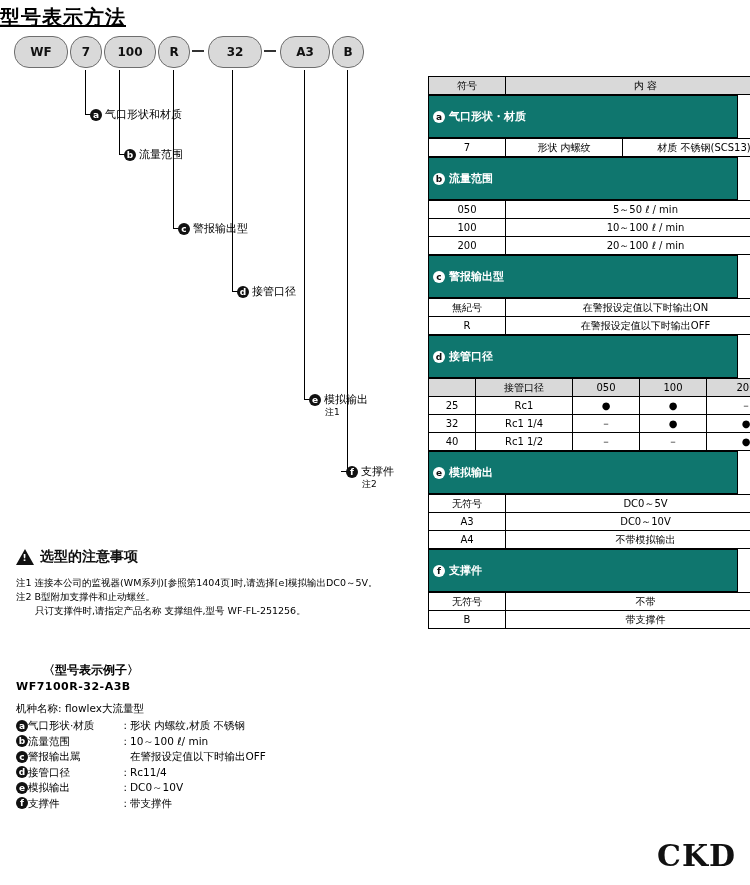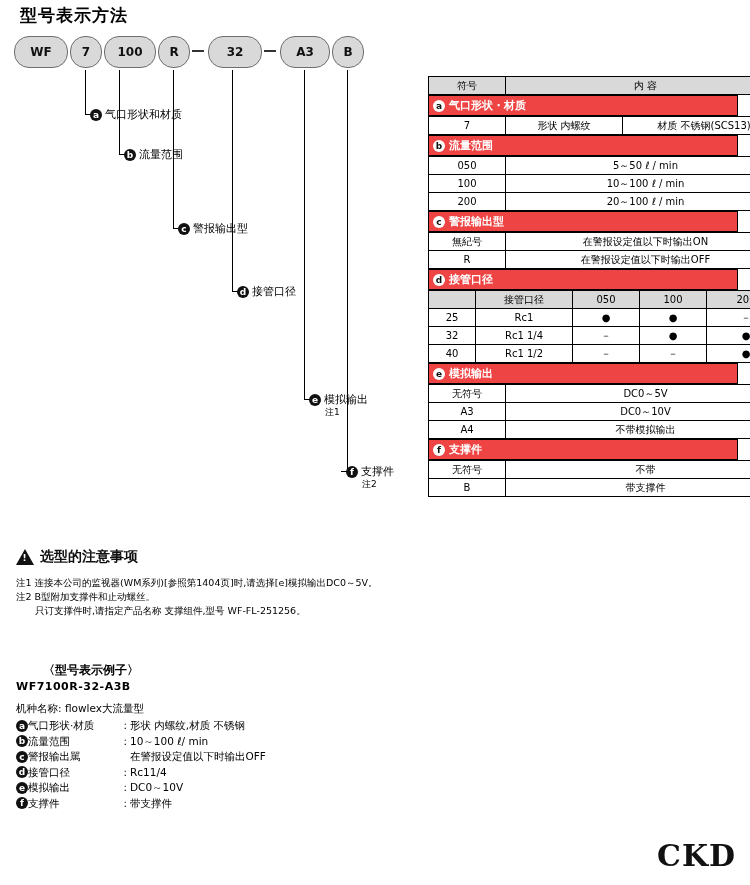--- a/index.html
+++ b/index.html
@@ -8,22 +8,22 @@
     background:#ffffff;
     font-family:"DejaVu Sans","Liberation Sans",sans-serif;
     font-size:11px;color:#000;
     position:relative;
     overflow:hidden;
   }
   .page{position:relative;width:750px;height:885px;}
 
   
   .main-title{
-    position:absolute;left:20px;top:4px;
-    font-size:17px;font-weight:bold;letter-spacing:1px;
+    position:absolute;left:0;top:4px;
+    font-size:20px;font-weight:bold;letter-spacing:1px;text-decoration:underline;
   }
 
   
   .code-row{position:absolute;left:14px;top:36px;height:34px;}
   .cbox{
     position:absolute;top:0;
     height:30px;border:1px solid #6e6e6e;border-radius:15px;
     background:#d9d9d9;
     display:flex;align-items:center;justify-content:center;
     font-size:12px;font-weight:bold;color:#111;
@@ -54,22 +54,22 @@
   table.spec{
     border-collapse:collapse;width:358px;
     font-size:10px;
   }
   table.spec td,table.spec th{
     border:1px solid #000;padding:1px 3px;height:15px;
     text-align:center;font-weight:normal;
   }
   .hdr td{background:#d9d9d9;font-weight:bold;}
   .sec-band{
-    background:#ef4444;color:#fff;font-weight:bold;text-align:left;
-    padding:2px 4px;font-size:11px;border:1px solid #000;
+    background:#0f766e;color:#fff;font-weight:bold;text-align:left;
+    padding:13px 4px;font-size:11px;border:1px solid #000;
   }
   .sec-band .bullet{background:#fff;color:#111;margin-right:4px;}
   .lefttext{text-align:left;padding-left:6px;}
 
   
   .caution-title{
     position:absolute;left:16px;top:548px;
     font-size:14px;font-weight:bold;color:#111;
     display:flex;align-items:center;gap:6px;
   }

